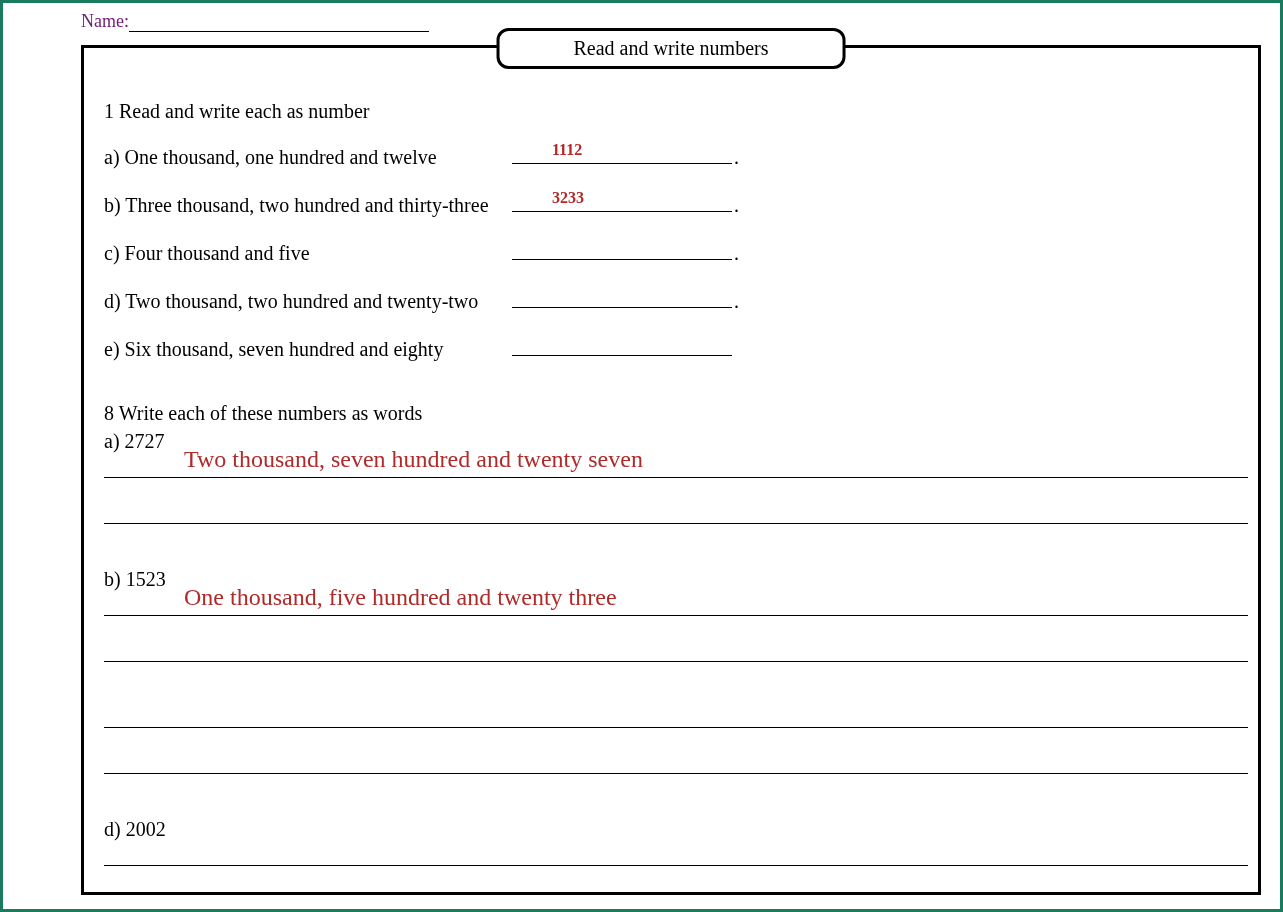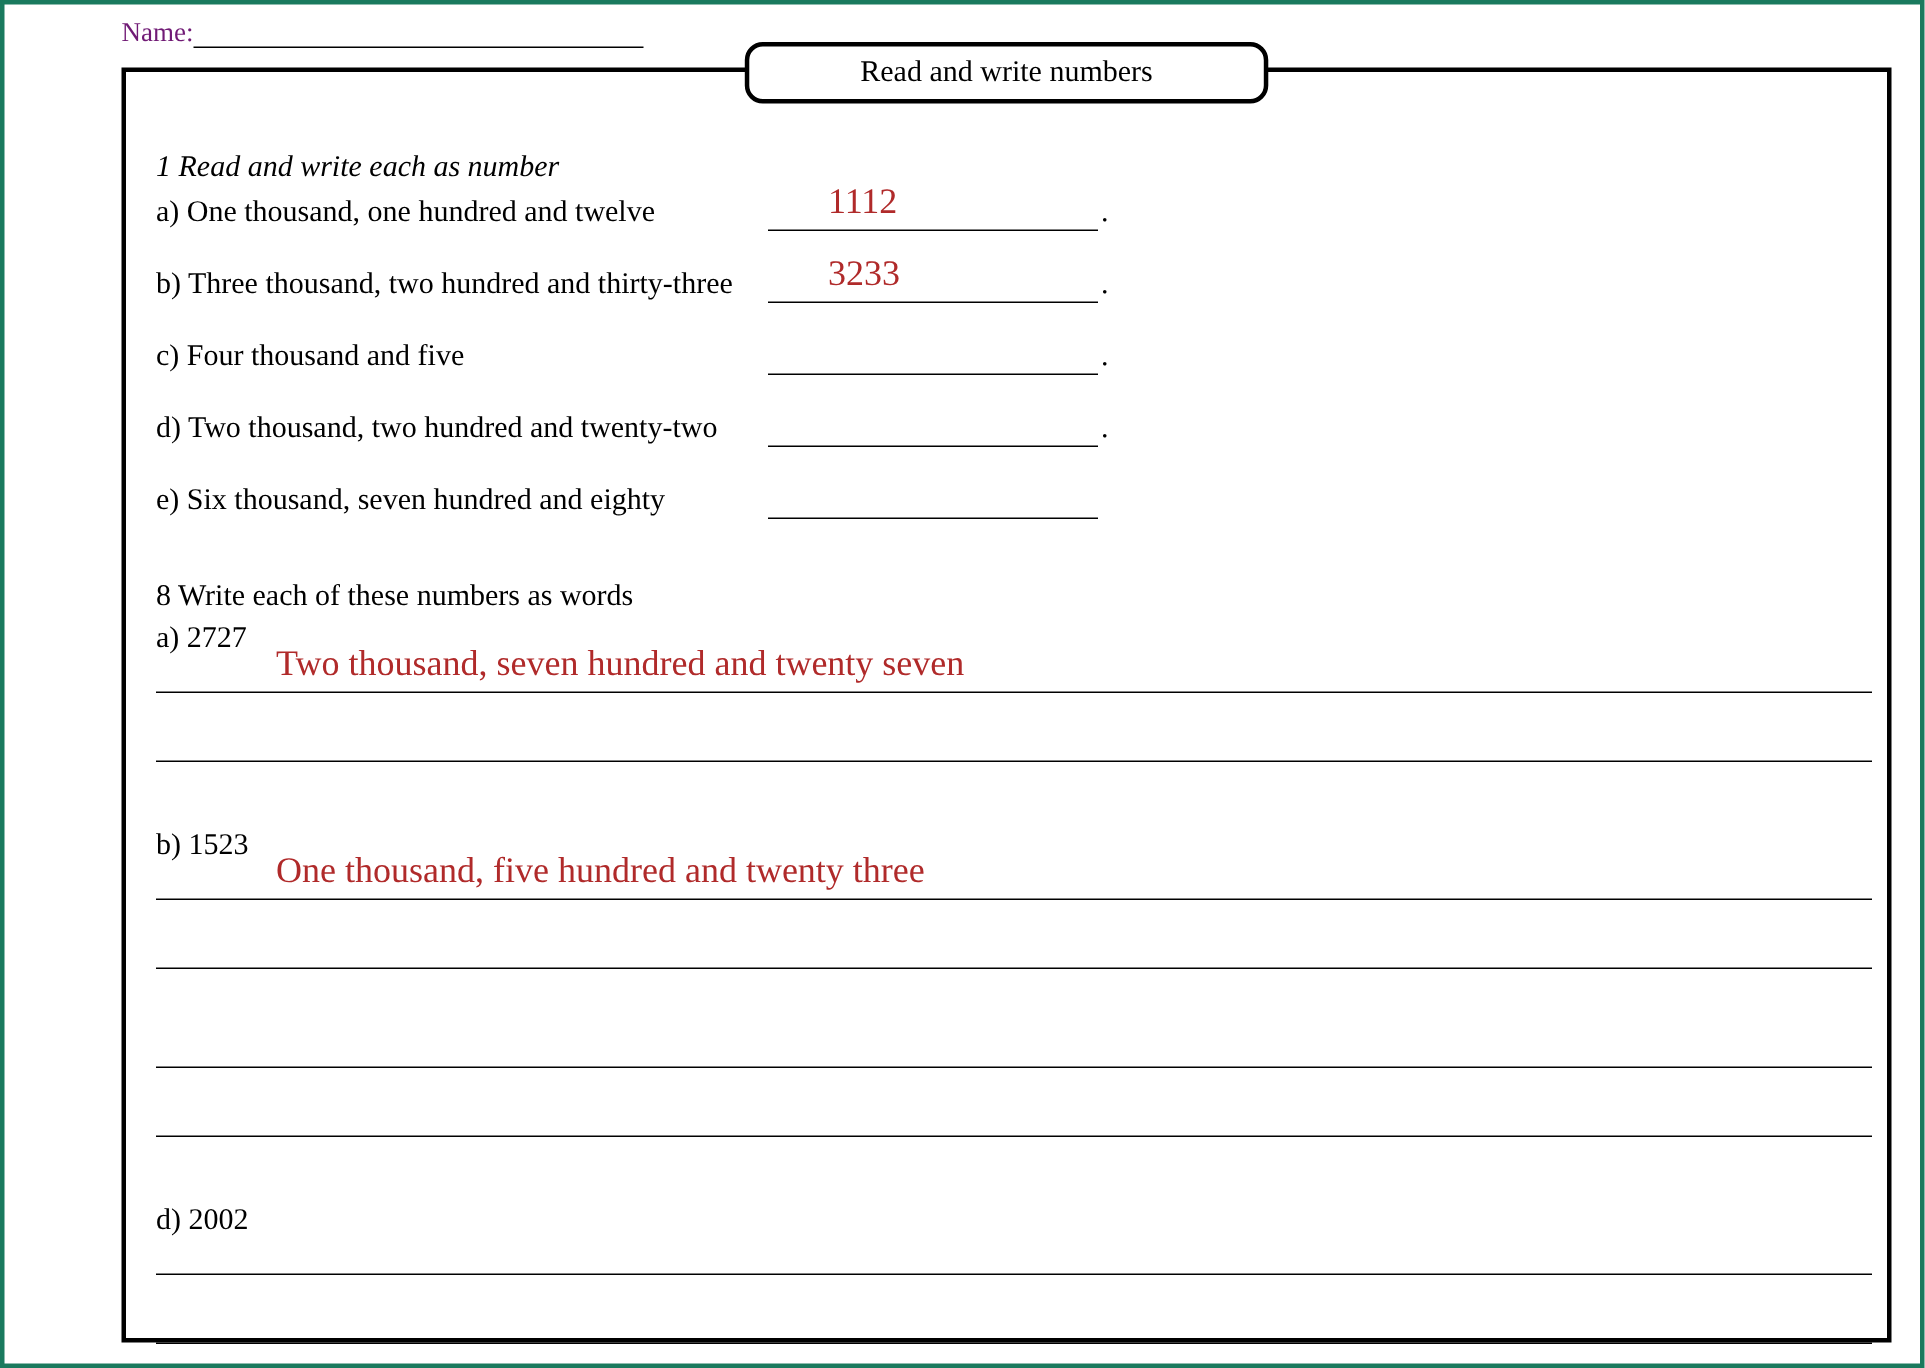--- a/index.html
+++ b/index.html
@@ -57,40 +57,40 @@
     position: absolute;
     top: 50px;
     left: 20px;
     right: 10px;
     font-size: 20px;
     color: #000;
     line-height: 1.3;
   }
   .q1-row {
     display: flex;
-    align-items: flex-end;
     margin-bottom: 22px;
   }
-  .q1-header { margin-bottom: 4px; font-style: italic; }
+  .q1-header { margin-bottom: 20px; }
   .q1-text { white-space: pre; }
   .blank-short {
     display: inline-block;
     border-bottom: 1px solid #000;
     width: 220px;
     height: 20px;
     margin-left: 8px;
     vertical-align: baseline;
     position: relative;
   }
   .q1-answer {
     position: absolute;
     left: 40px;
     bottom: 2px;
     color: #b02a2a;
-    font-size: 24px;
+    font-size: 16px;
+    font-weight: bold;
   }
   .period { margin-left: 2px; }
   .q2-section { margin-top: 38px; }
   .q2-header { margin-bottom: 2px; }
   .q2-item { margin-bottom: 42px; }
   .q2-prompt { margin-bottom: 0; }
   .long-line {
     border-bottom: 1px solid #000;
     height: 24px;
     position: relative;

